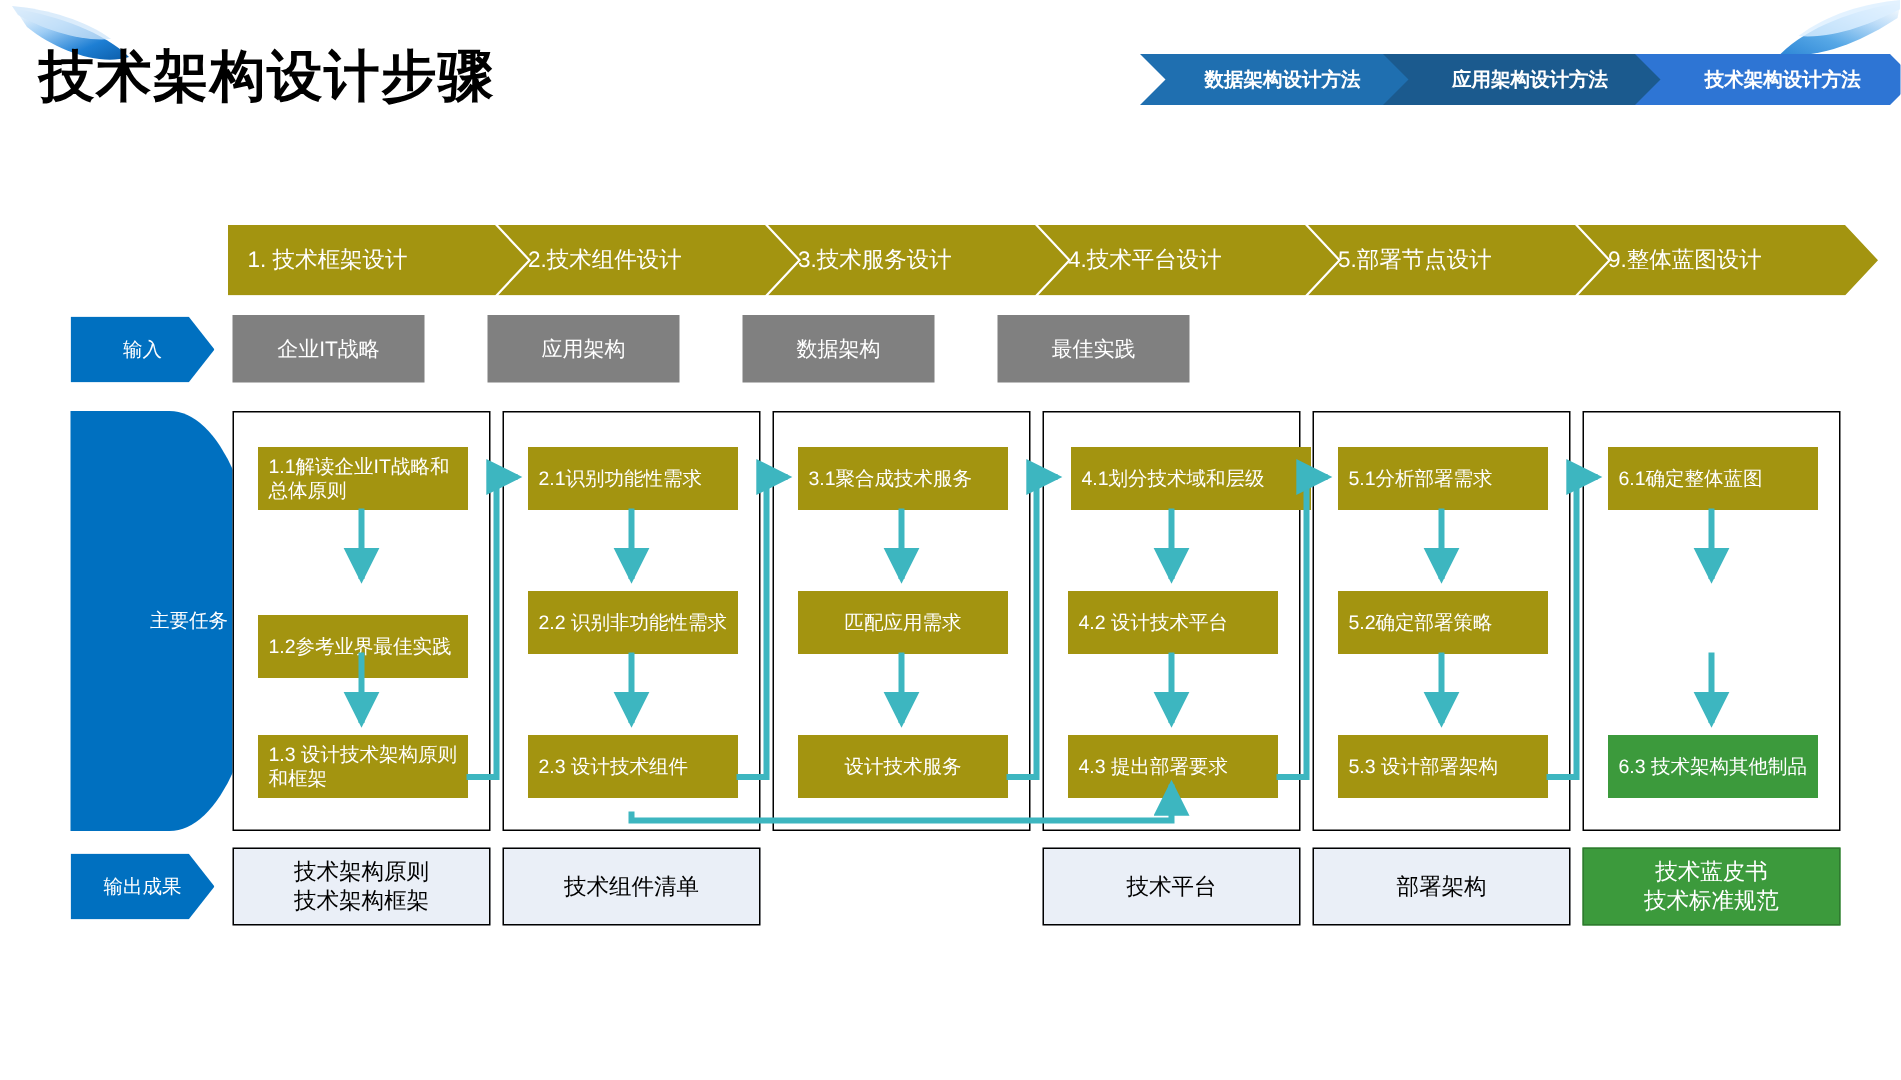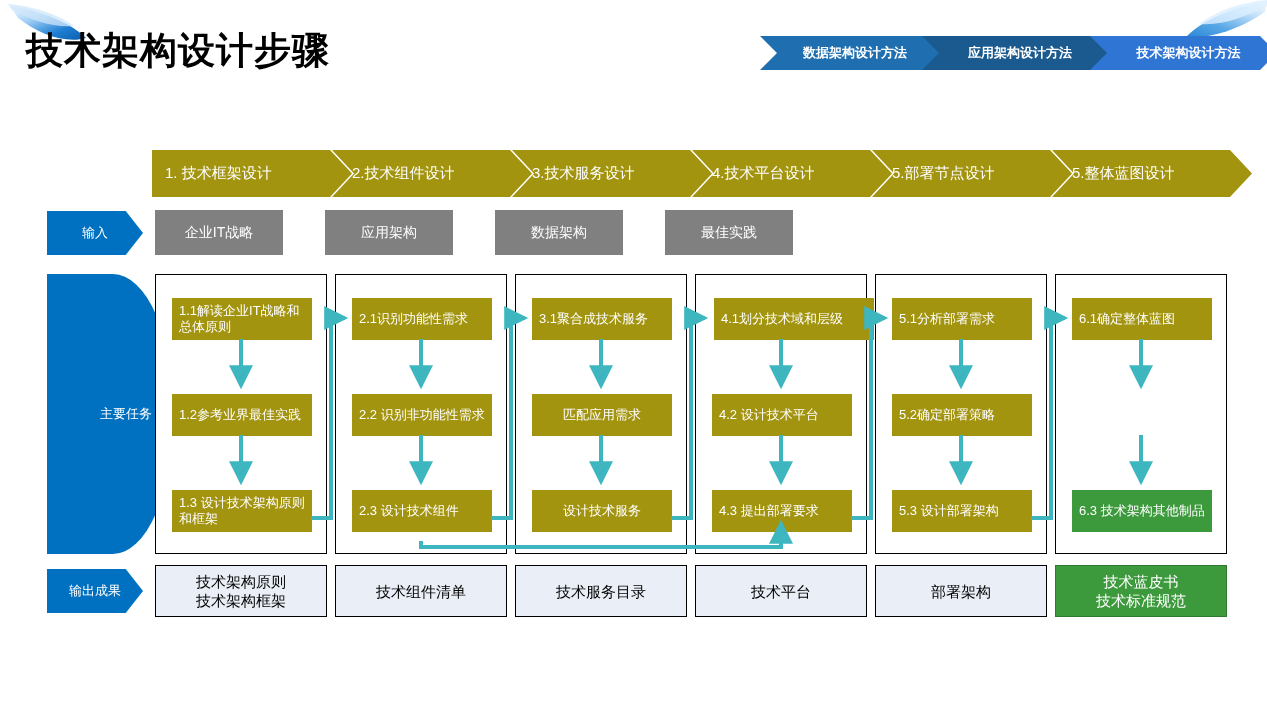--- a/index.html
+++ b/index.html
@@ -145,21 +145,21 @@
   <div class="phase" style="left:512px;width:200px;background:#A39410;">
     <span>3.技术服务设计</span>
   </div>
   <div class="phase" style="left:692px;width:200px;background:#A39410;">
     <span>4.技术平台设计</span>
   </div>
   <div class="phase" style="left:872px;width:200px;background:#A39410;">
     <span>5.部署节点设计</span>
   </div>
   <div class="phase" style="left:1052px;width:200px;background:#A39410;">
-    <span>5.整体蓝图设计</span>
+    <span>9.整体蓝图设计</span>
   </div>
 
   <div class="rowlabel small" style="top:211px;background:#0070C0;">
     <span>输入</span>
   </div>
 
   <div class="inbox" style="left:155px;width:128px;background:#808080;">
     <span>企业IT战略</span>
   </div>
   <div class="inbox" style="left:325px;width:128px;background:#808080;">
@@ -173,21 +173,21 @@
   </div>
 
   <div class="rowlabel tall" style="top:274px;height:280px;background:#0070C0;padding-left:31px;">
     <span>主要任务</span>
   </div>
 
   <div class="colbox" style="left:155px;width:172px;">
     <div class="task" style="left:16px;top:23px;width:140px;height:42px;background:#A39410;">
       <span>1.1解读企业IT战略和总体原则</span>
     </div>
-    <div class="task" style="left:16px;top:119px;width:140px;height:42px;background:#A39410;">
+    <div class="task" style="left:16px;top:135px;width:140px;height:42px;background:#A39410;">
       <span>1.2参考业界最佳实践</span>
     </div>
     <div class="task" style="left:16px;top:215px;width:140px;height:42px;background:#A39410;">
       <span>1.3 设计技术架构原则和框架</span>
     </div>
   </div>
 
   <div class="colbox" style="left:335px;width:172px;">
     <div class="task" style="left:16px;top:23px;width:140px;height:42px;background:#A39410;">
       <span>2.1识别功能性需求</span>
@@ -289,23 +289,20 @@
     <span>输出成果</span>
   </div>
 
   <div class="outbox" style="left:155px;width:172px;background:#EAEFF7;color:#000000;">
     <span>技术架构原则
 技术架构框架</span>
   </div>
   <div class="outbox" style="left:335px;width:172px;background:#EAEFF7;color:#000000;">
     <span>技术组件清单</span>
   </div>
-  <div class="outbox" style="left:515px;width:172px;background:#EAEFF7;color:#000000;">
-    <span>技术服务目录</span>
-  </div>
   <div class="outbox" style="left:695px;width:172px;background:#EAEFF7;color:#000000;">
     <span>技术平台</span>
   </div>
   <div class="outbox" style="left:875px;width:172px;background:#EAEFF7;color:#000000;">
     <span>部署架构</span>
   </div>
   <div class="outbox" style="left:1055px;width:172px;background:#3C9A3C;color:#ffffff;border-color:#2f7a2f;">
     <span>技术蓝皮书
 技术标准规范</span>
   </div>

